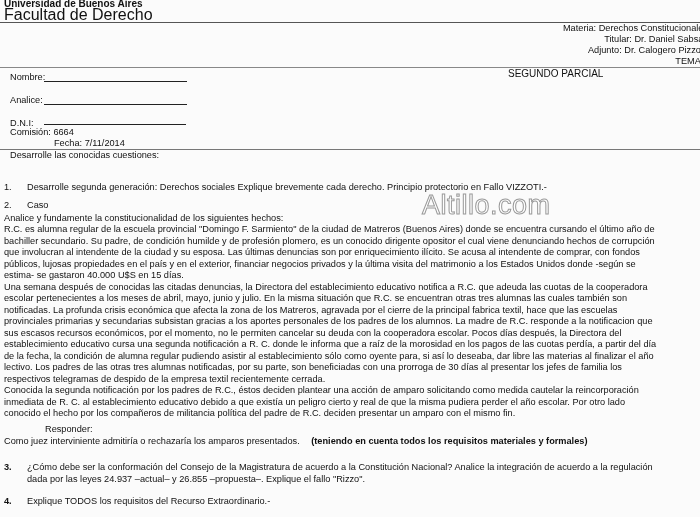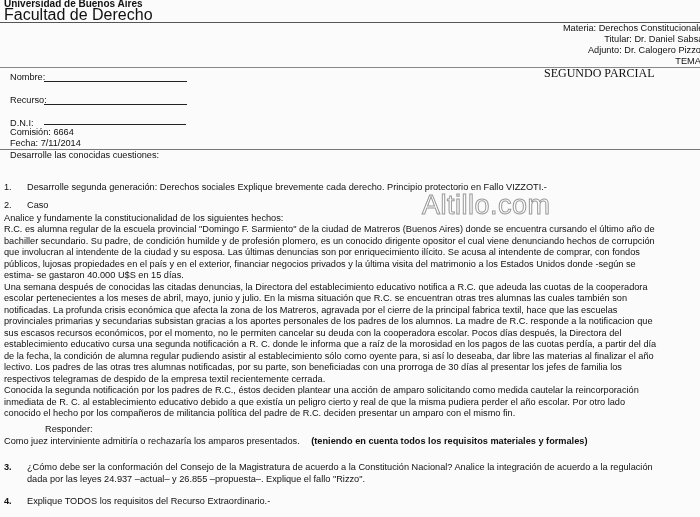--- a/index.html
+++ b/index.html
@@ -32,33 +32,33 @@
 
 <div class="abs uni">Universidad de Buenos Aires</div>
 <div class="abs fac">Facultad de Derecho</div>
 <div class="hline" style="left:0;top:22px;width:700px;"></div>
 
 <div class="abs hdr-right" style="top:23px;">Materia: Derechos Constitucionales</div>
 <div class="abs hdr-right" style="top:34px;">Titular: Dr. Daniel Sabsay</div>
 <div class="abs hdr-right" style="top:45px;">Adjunto: Dr. Calogero Pizzolo</div>
 <div class="abs hdr-right" style="top:56px;">TEMA 2</div>
 <div class="hline" style="left:0;top:67px;width:700px;background:#888;"></div>
-<div class="abs" style="left:544px;top:68px;font-size:12px;font-family:Liberation Serif, serif;">SEGUNDO PARCIAL</div>
+<div class="abs" style="left:508px;top:68px;font-size:10px;">SEGUNDO PARCIAL</div>
 
 <div class="abs field-label" style="top:72px;">Nombre:</div>
 <div class="uline" style="left:44px;top:81px;width:143px;"></div>
 
-<div class="abs field-label" style="top:95px;">Recurso:</div>
+<div class="abs field-label" style="top:95px;">Analice:</div>
 <div class="uline" style="left:44px;top:104px;width:143px;"></div>
 
 <div class="abs field-label" style="top:118px;">D.N.I:</div>
 <div class="uline" style="left:44px;top:124px;width:142px;"></div>
 
 <div class="abs field-label" style="top:127px;">Comisión: 6664</div>
-<div class="abs field-label" style="top:138px;">Fecha:  7/11/2014</div>
+<div class="abs field-label" style="top:138px;margin-left:44px;">Fecha:  7/11/2014</div>
 <div class="hline" style="left:0;top:149px;width:700px;background:#777;"></div>
 <div class="abs field-label" style="top:150px;">Desarrolle las conocidas cuestiones:</div>
 
 <div class="num" style="top:182px;">1.</div>
 <div class="abs" style="left:27px;top:182px;">Desarrolle segunda generación: Derechos sociales Explique brevemente cada derecho. Principio protectorio en Fallo VIZZOTI.-</div>
 
 <div class="num" style="top:200px;">2.</div>
 <div class="abs" style="left:27px;top:200px;">Caso</div>
 
 <div class="watermark">Altillo.com</div>

